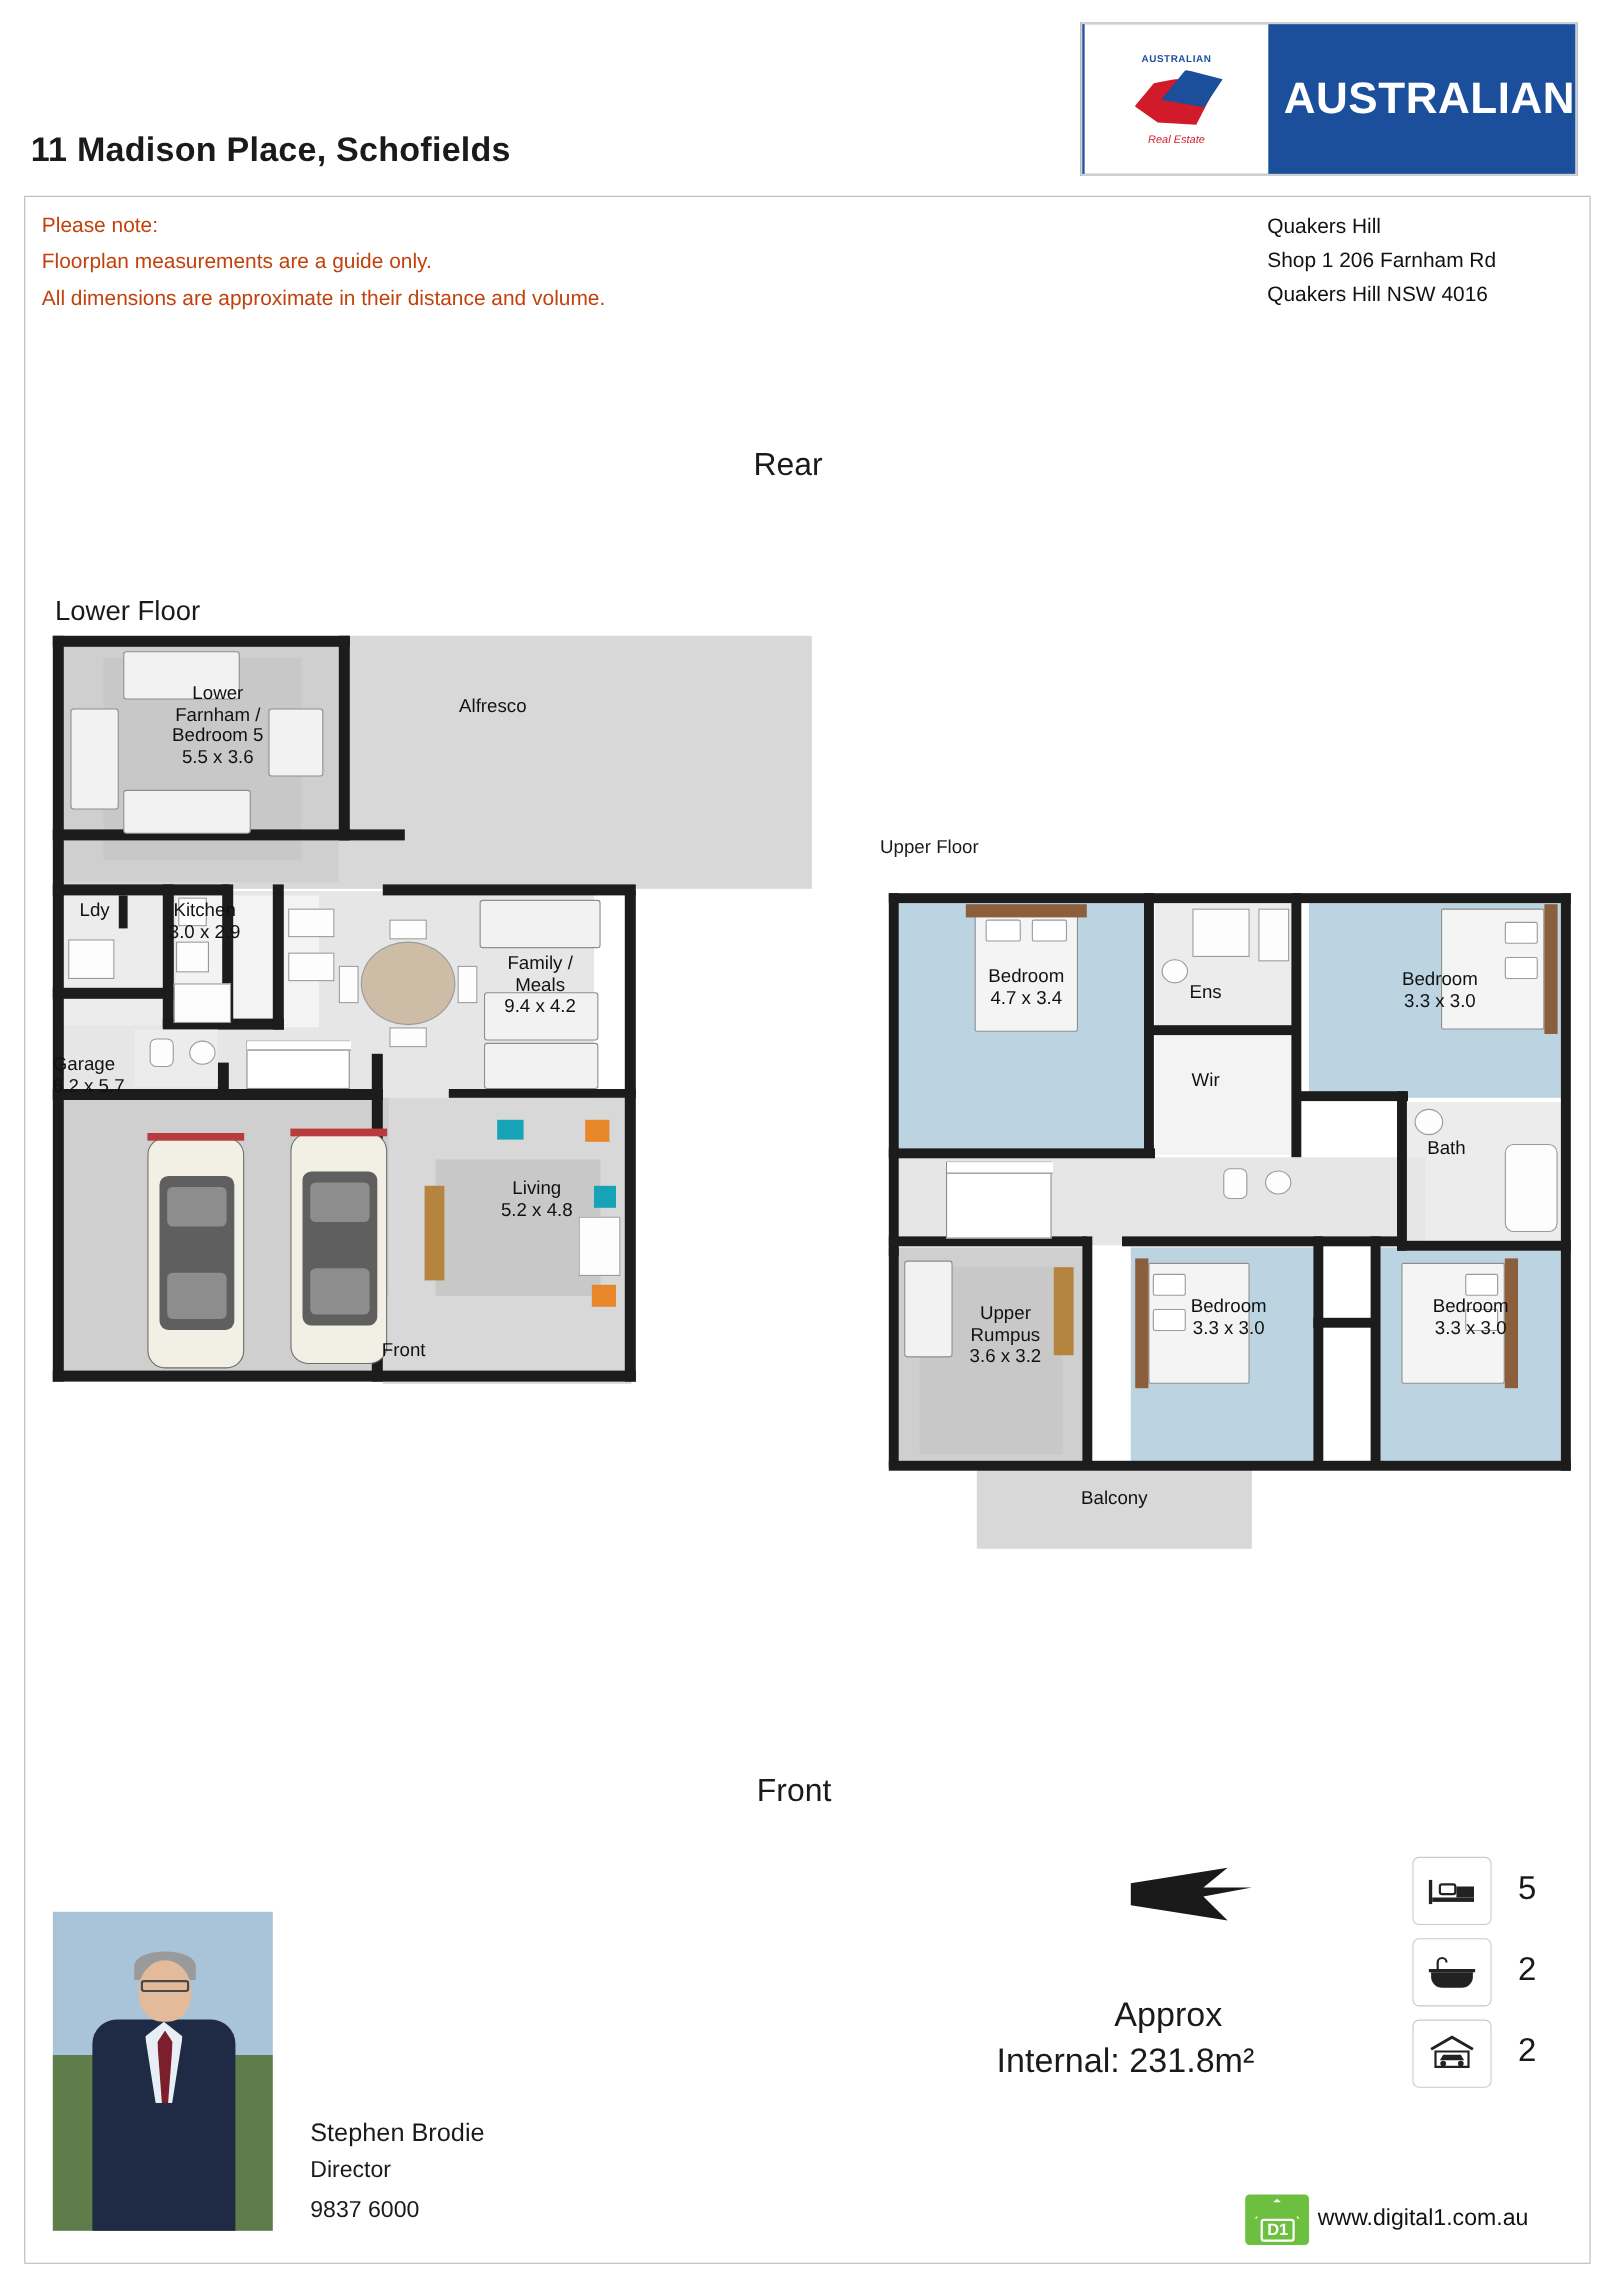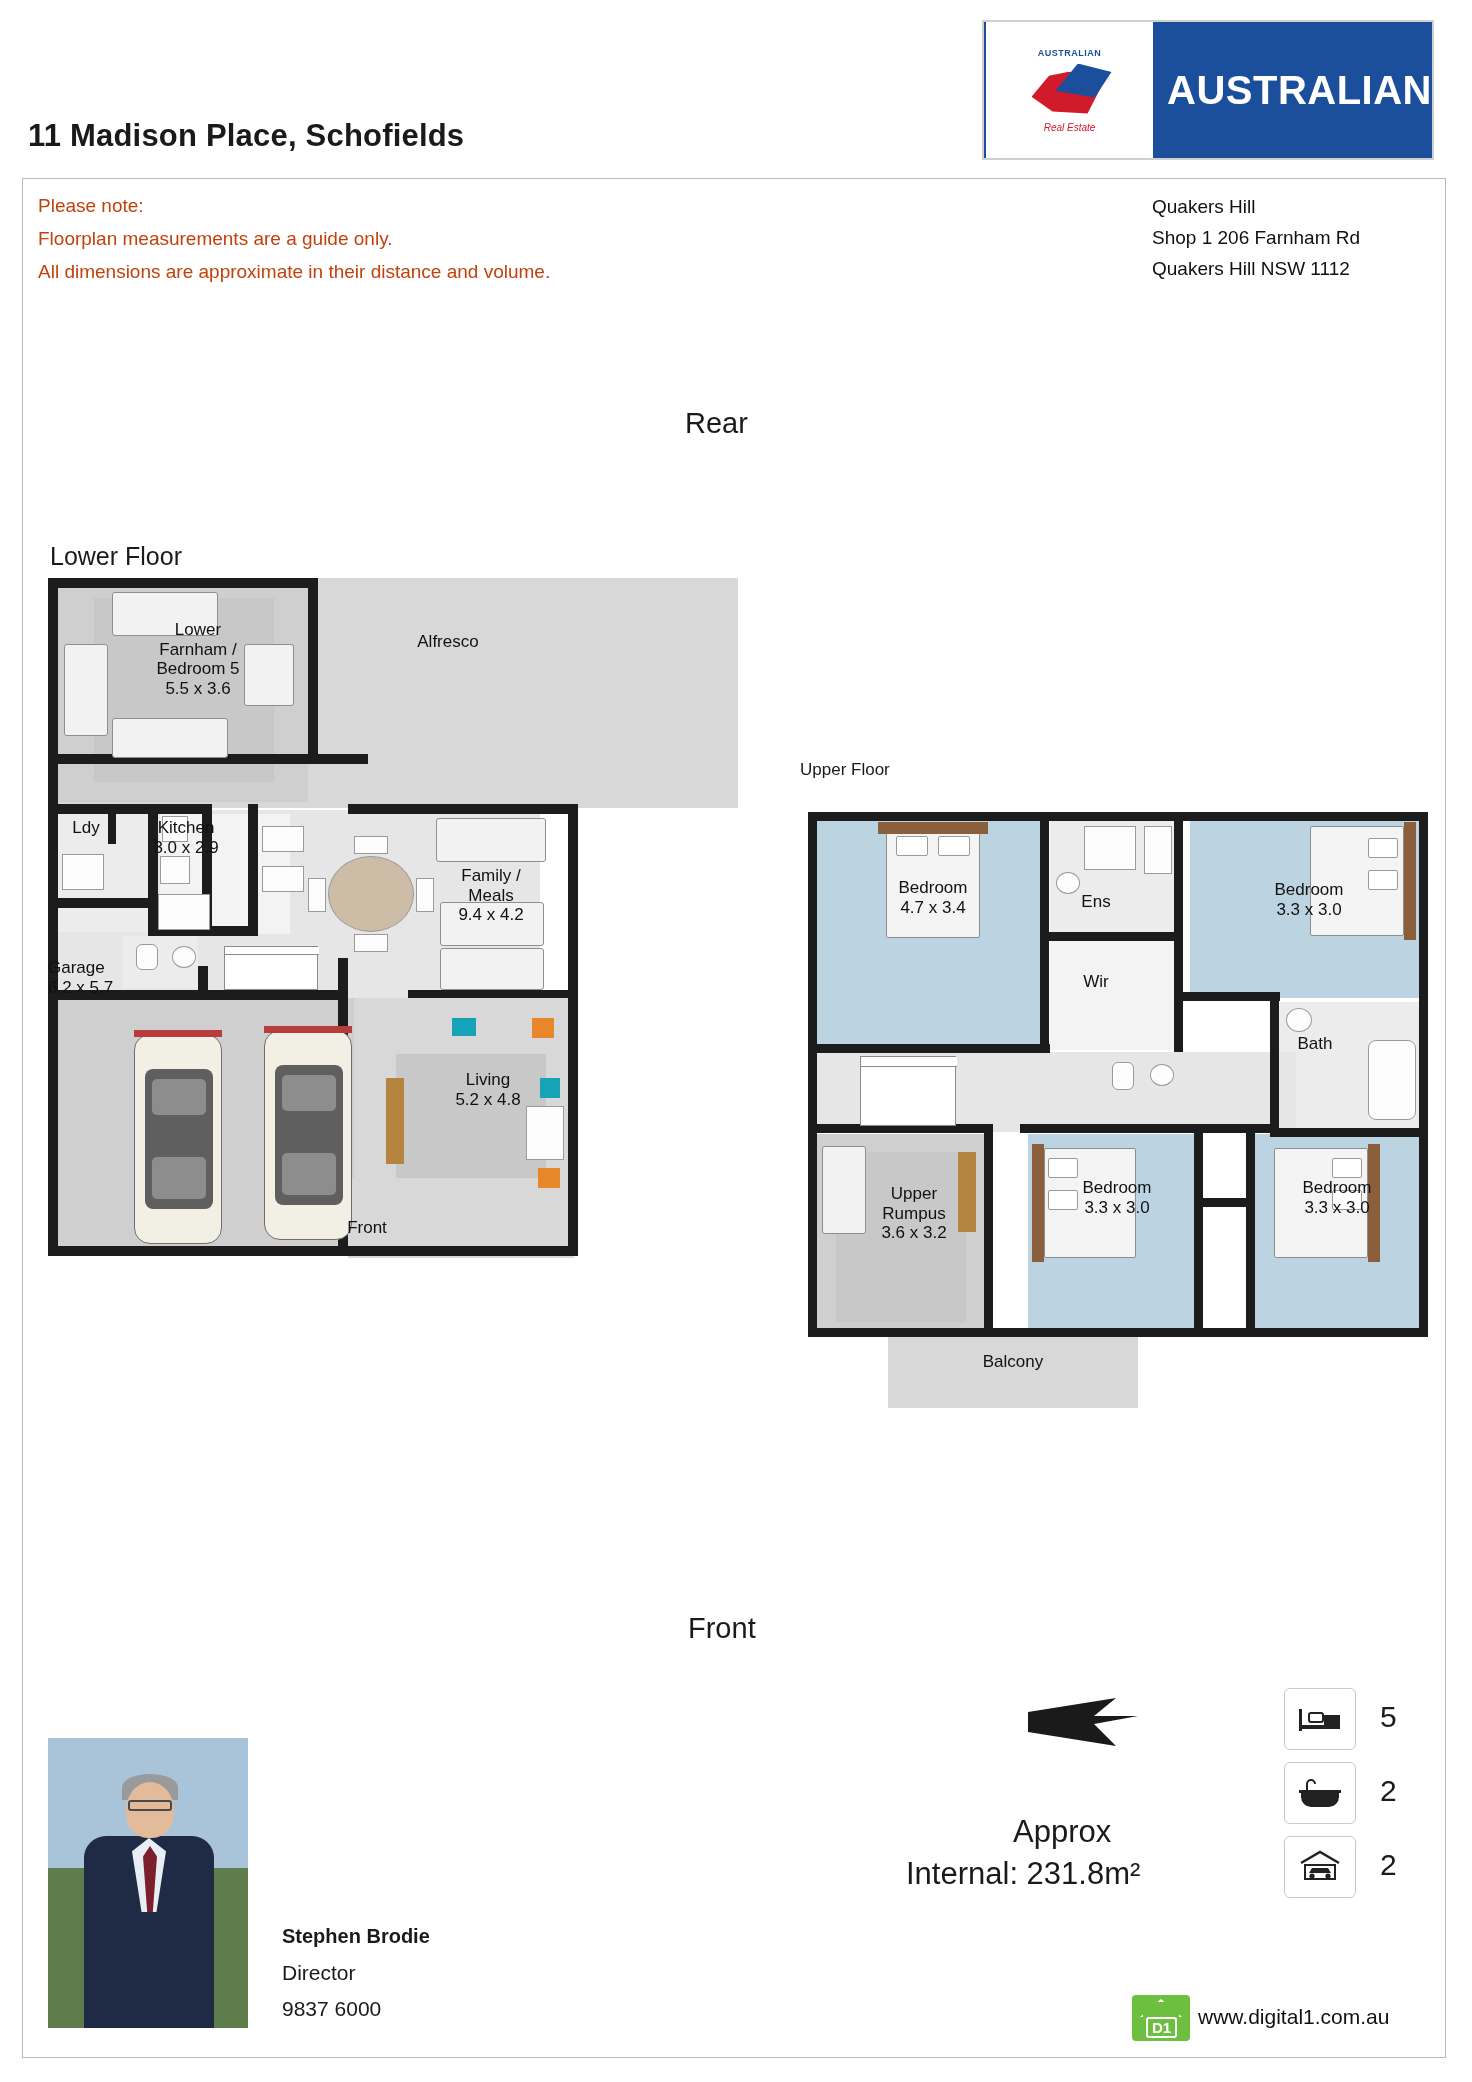--- a/index.html
+++ b/index.html
@@ -103,21 +103,21 @@
     background: linear-gradient(#a9c4d8 0 45%, #5e7d4a 45% 100%);
     overflow: hidden;
   }
   #agent-photo .head { position:absolute; left:78px; top:44px; width:48px; height:56px; background:#e3bb9a; border-radius:50% 50% 45% 45%; }
   #agent-photo .hair { position:absolute; left:74px; top:36px; width:56px; height:26px; background:#9a9a9a; border-radius:50% 50% 0 0; }
   #agent-photo .glasses { position:absolute; left:80px; top:62px; width:44px; height:11px; border:2px solid #4a4a4a; border-radius:3px; }
   #agent-photo .body { position:absolute; left:36px; top:98px; width:130px; height:200px; background:#1f2a44; border-radius:22px 22px 0 0; }
   #agent-photo .shirt { position:absolute; left:84px; top:100px; width:34px; height:74px; background:#e8eef5; clip-path: polygon(50% 0, 100% 18%, 72% 100%, 28% 100%, 0 18%); }
   #agent-photo .tie { position:absolute; left:95px; top:108px; width:14px; height:66px; background:#7a1f2b; clip-path: polygon(50% 0, 100% 16%, 70% 100%, 30% 100%, 0 16%); }
 
-  #agent-name { position: absolute; left: 282px; top: 1925px; font-size: 20px; font-weight: bold; }
+  #agent-name { position: absolute; left: 282px; top: 1925px; font-size: 23px; font-weight: normal; }
   #agent-role { position: absolute; left: 282px; top: 1961px; font-size: 21px; }
   #agent-phone{ position: absolute; left: 282px; top: 1997px; font-size: 21px; }
 
   #approx-1 { position: absolute; left: 1013px; top: 1814px; font-size: 31px; }
   #approx-2 { position: absolute; left: 906px; top: 1856px; font-size: 31px; }
 
   
   #compass { position: absolute; left: 1020px; top: 1670px; width: 140px; height: 110px; }
 
   
@@ -153,21 +153,21 @@
 <div id="page-title">11 Madison Place, Schofields</div>
 
 <div id="frame"></div>
 
 <div class="note-line" id="note-1">Please note:</div>
 <div class="note-line" id="note-2">Floorplan measurements are a guide only.</div>
 <div class="note-line" id="note-3">All dimensions are approximate in their distance and volume.</div>
 
 <div class="office-line" id="office-1">Quakers Hill</div>
 <div class="office-line" id="office-2">Shop 1 206 Farnham Rd</div>
-<div class="office-line" id="office-3">Quakers Hill NSW 1112</div>
+<div class="office-line" id="office-3">Quakers Hill NSW 4016</div>
 
 <div id="label-rear">Rear</div>
 <div id="label-front">Front</div>
 
 <div id="label-lower">Lower Floor</div>
 <div id="label-upper">Upper Floor</div>
 
 <div class="plan" id="lower-floor-plan" style="left:48px; top:578px; width:692px; height:898px;">
 
   <div class="floor-grey" style="left:6px; top:0px; width:684px; height:230px;"></div>

